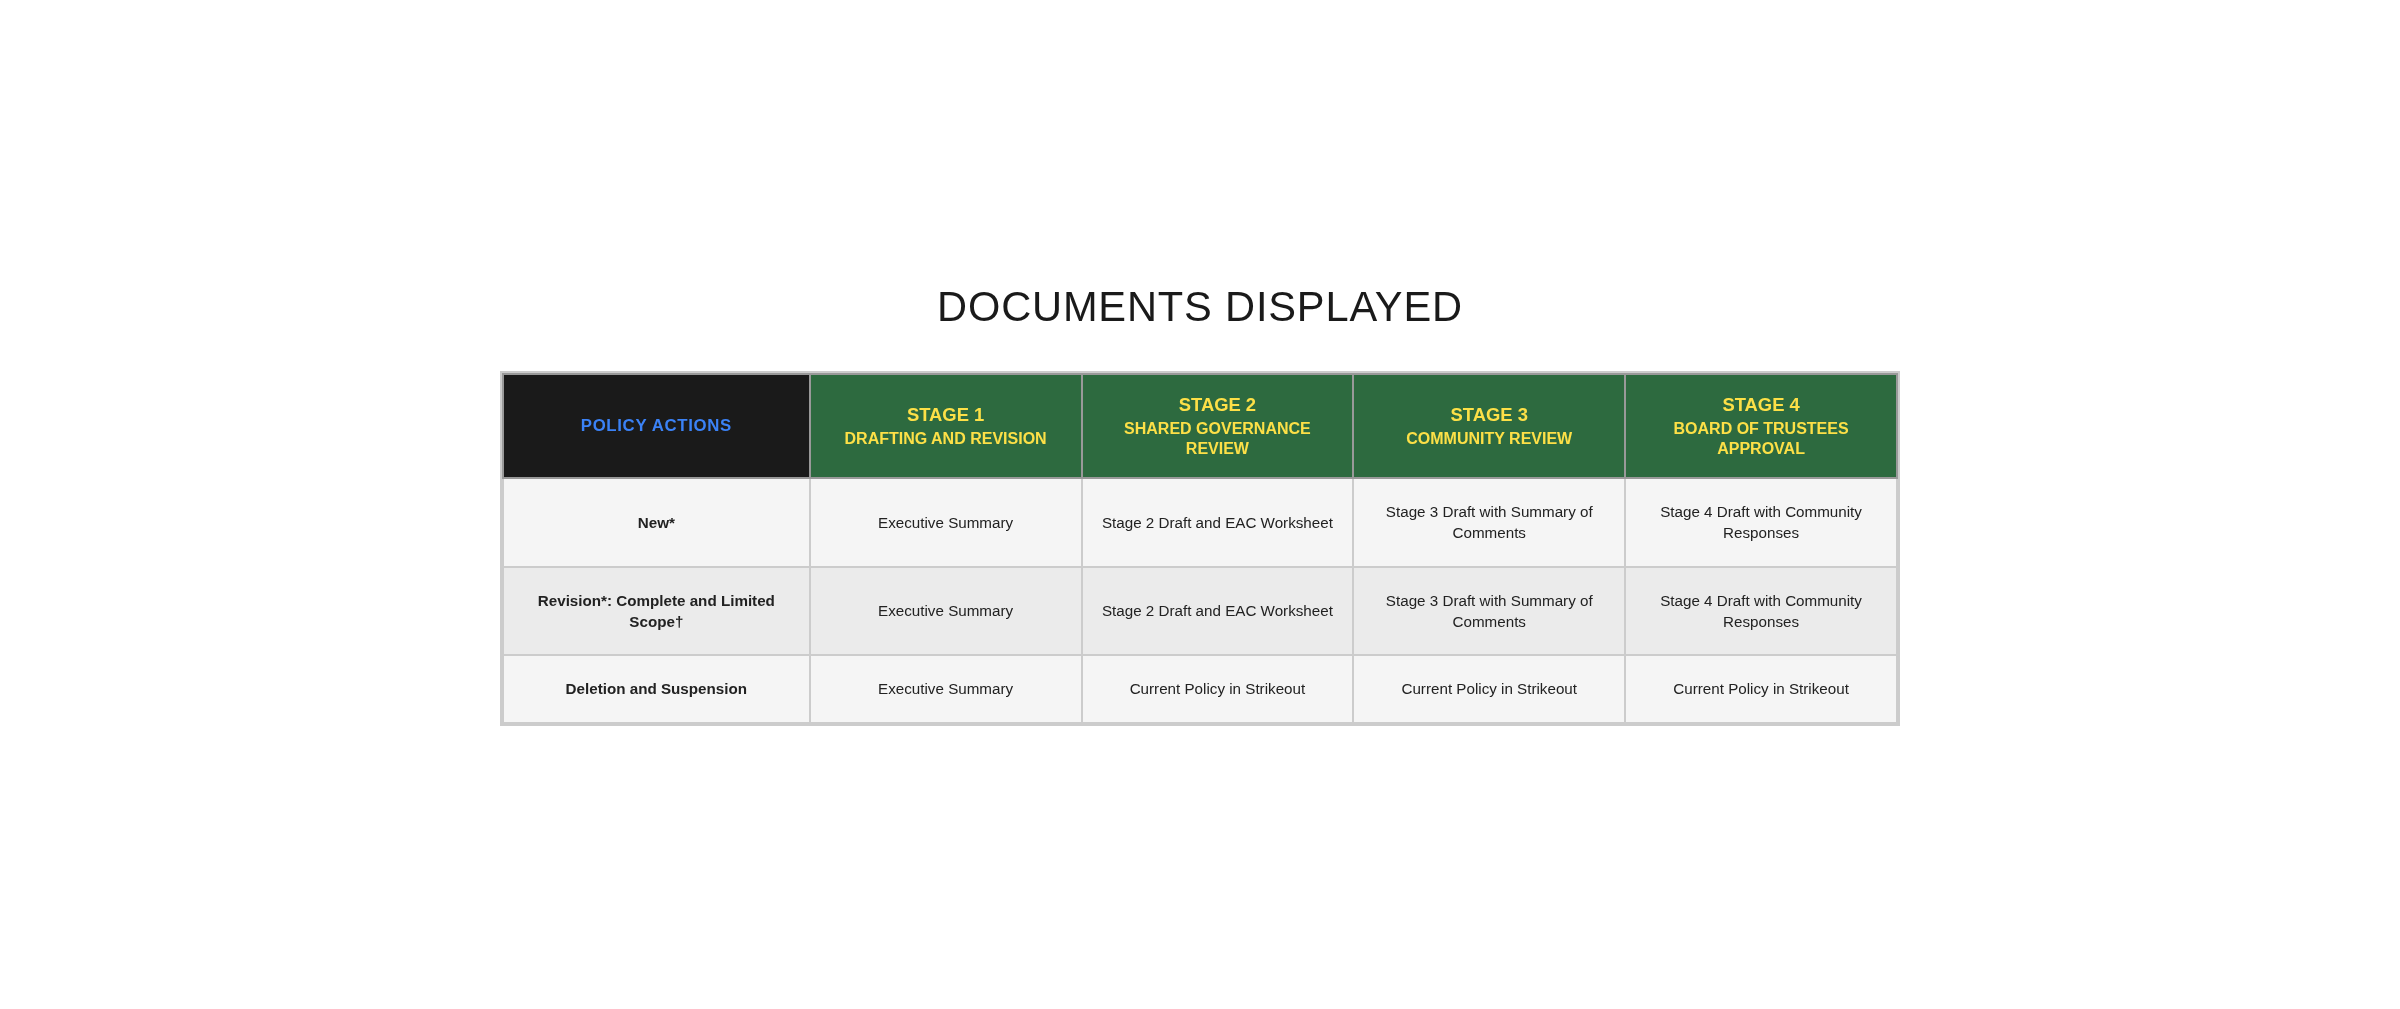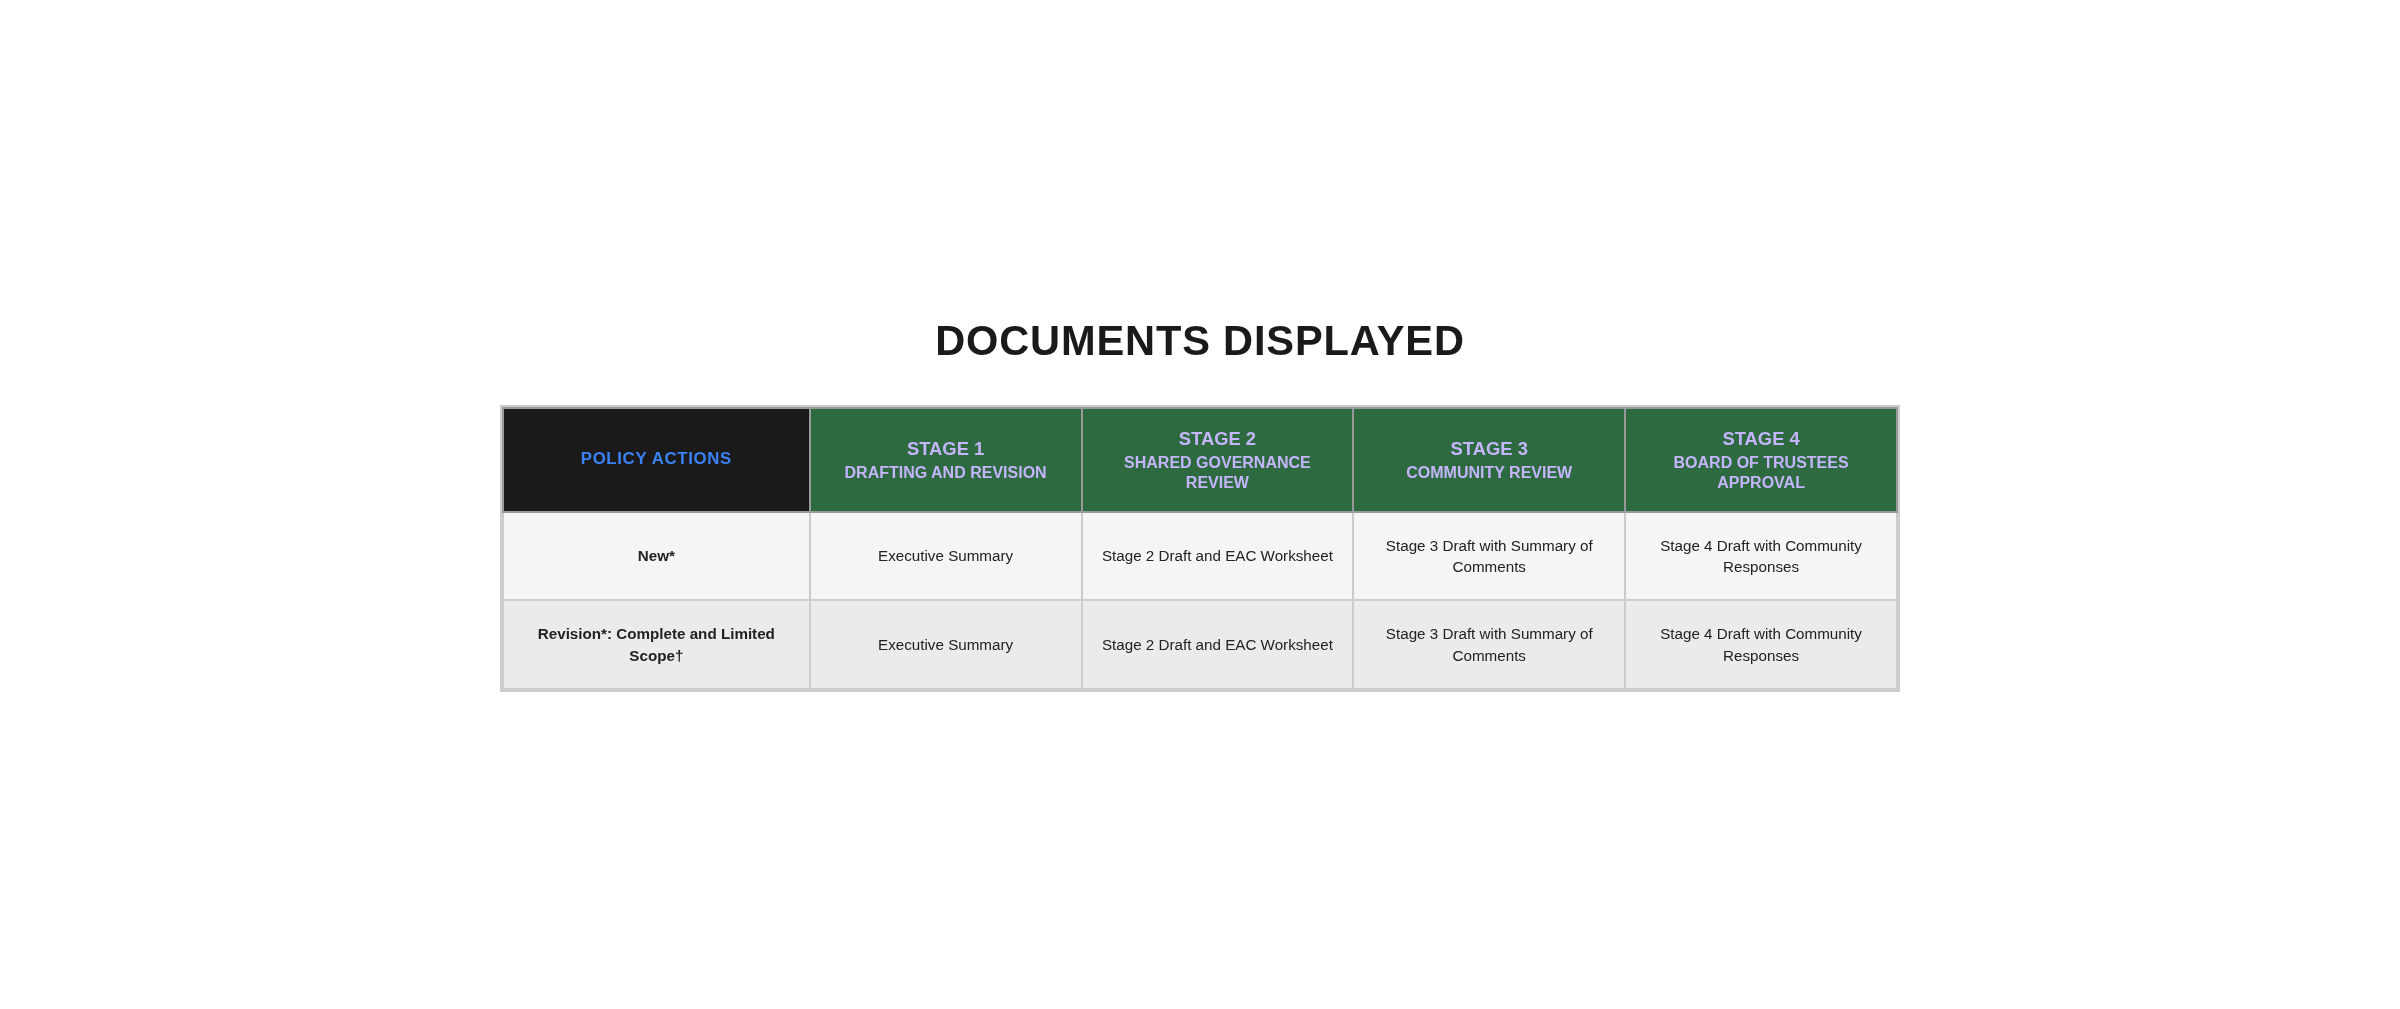--- a/index.html
+++ b/index.html
@@ -19,21 +19,21 @@
     }
 
     .page-wrapper {
       width: 100%;
       max-width: 1400px;
     }
 
     .main-title {
       text-align: center;
       font-size: 2.6rem;
-      font-weight: 700;
+      font-weight: 400;
       color: #1a1a1a;
       text-transform: uppercase;
       letter-spacing: 0.02em;
       line-height: 1.15;
       margin-bottom: 40px;
     }
 
     .table-container {
       width: 100%;
       border-collapse: collapse;
@@ -60,21 +60,21 @@
       background-color: #1a1a1a;
       color: #3b82f6;
       text-transform: uppercase;
       font-size: 1.1rem;
       letter-spacing: 0.04em;
       width: 22%;
     }
 
     .header-stage {
       background-color: #2d6a3f;
-      color: #c4b5fd;
+      color: #fde047;
       text-transform: uppercase;
       width: 19.5%;
     }
 
     .header-stage-number {
       font-size: 1.15rem;
       font-weight: 900;
       display: block;
     }
 
@@ -178,17 +178,34 @@
           <td class="cell-document">
             <span>Stage 2 Draft and EAC Worksheet</span>
           </td>
           <td class="cell-document">
             <span>Stage 3 Draft with Summary of Comments</span>
           </td>
           <td class="cell-document">
             <span>Stage 4 Draft with Community Responses</span>
           </td>
         </tr>
+        <tr class="data-row">
+          <td class="cell-policy-action">
+            <span>Deletion and Suspension</span>
+          </td>
+          <td class="cell-document">
+            <span>Executive Summary</span>
+          </td>
+          <td class="cell-document">
+            <span>Current Policy in Strikeout</span>
+          </td>
+          <td class="cell-document">
+            <span>Current Policy in Strikeout</span>
+          </td>
+          <td class="cell-document">
+            <span>Current Policy in Strikeout</span>
+          </td>
+        </tr>
       </tbody>
     </table>
   </div>
 
 </div>
 
 </body></html>

